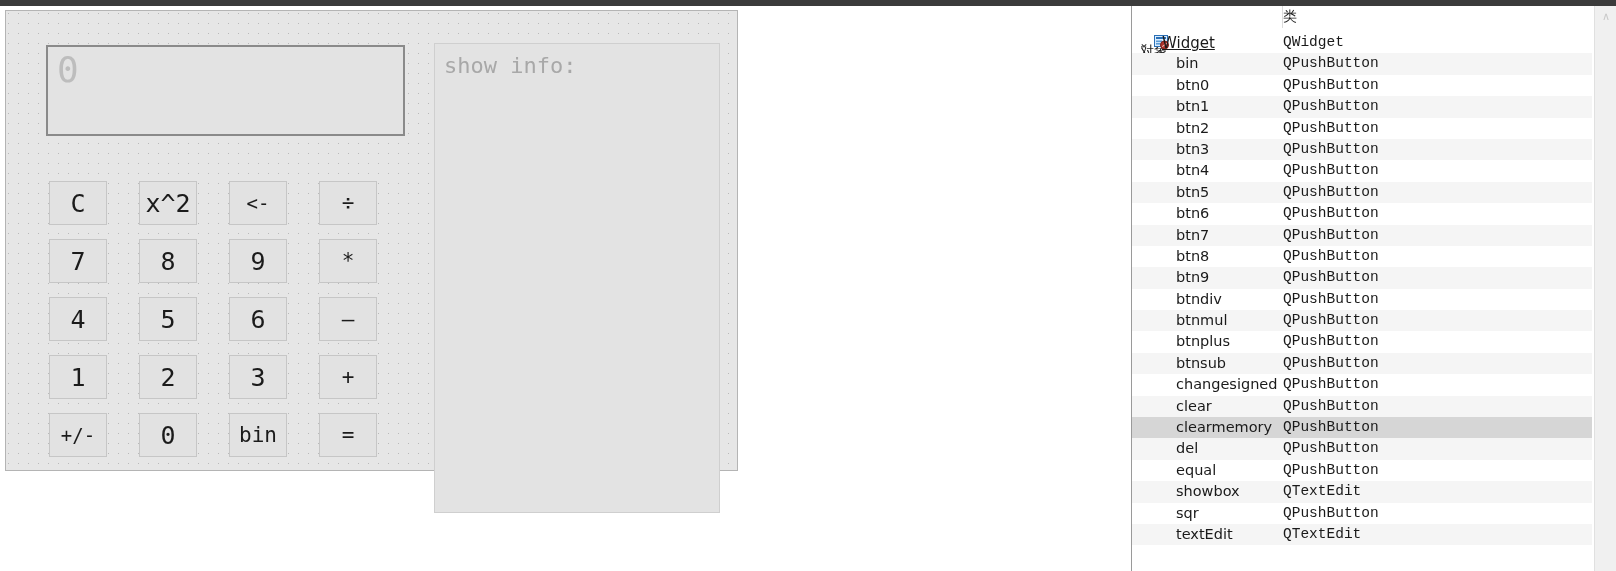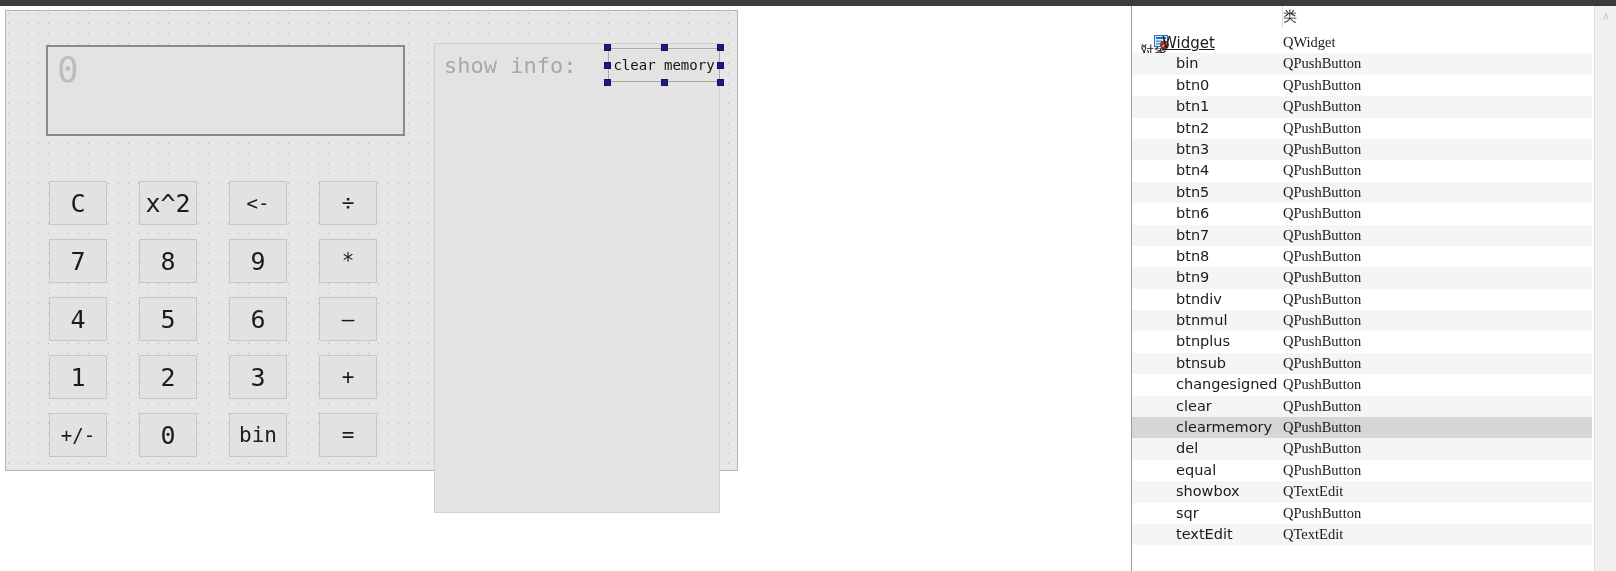--- a/index.html
+++ b/index.html
@@ -129,21 +129,21 @@
   .row.alt { background: #f5f5f5; }
   .row.sel { background: #d6d6d6; padding-left: 24px; }
   .row .name {
     position: absolute; left: 44px; top: 2px;
     font-size: 14.5px; color: #1a1a1a; white-space: nowrap;
     font-family: "DejaVu Sans", sans-serif;
   }
   .row .cls {
     position: absolute; left: 151px; top: 2px;
     font-size: 14.5px; color: #1a1a1a; white-space: nowrap;
-    font-family: Liberation Serif, serif;
+    font-family: Liberation Mono, monospace;
   }
   .row.root .name { left: 30px; font-size: 15px; text-decoration: underline; }
 
   .chevron {
     position: absolute; left: 6px; top: 5px;
     width: 12px; height: 12px; color: #303030;
     font-size: 12px; line-height: 12px; text-align: center;
   }
   .widget-icon {
     position: absolute; left: 22px; top: 3px; width: 16px; height: 15px;
@@ -207,31 +207,20 @@
         <div class="kp-btn op">+</div>
       </div>
       <div class="kp-row">
         <div class="kp-btn sm">+/-</div>
         <div class="kp-btn">0</div>
         <div class="kp-btn op">bin</div>
         <div class="kp-btn op">=</div>
       </div>
     </div>
 
-    <div class="sel-wrap">
-      <div class="sel-btn">clear memory</div>
-      <div class="handle h-tl"></div>
-      <div class="handle h-tc"></div>
-      <div class="handle h-tr"></div>
-      <div class="handle h-ml"></div>
-      <div class="handle h-mr"></div>
-      <div class="handle h-bl"></div>
-      <div class="handle h-bc"></div>
-      <div class="handle h-br"></div>
-    </div>
   </div>
 
   <div class="inspector"></div>
   <div class="insp-divider"></div>
 
   <div class="insp-head">
     <span class="col-obj">对象</span>
     <span class="col-cls">类</span>
   </div>
   <div class="head-sep"></div>

